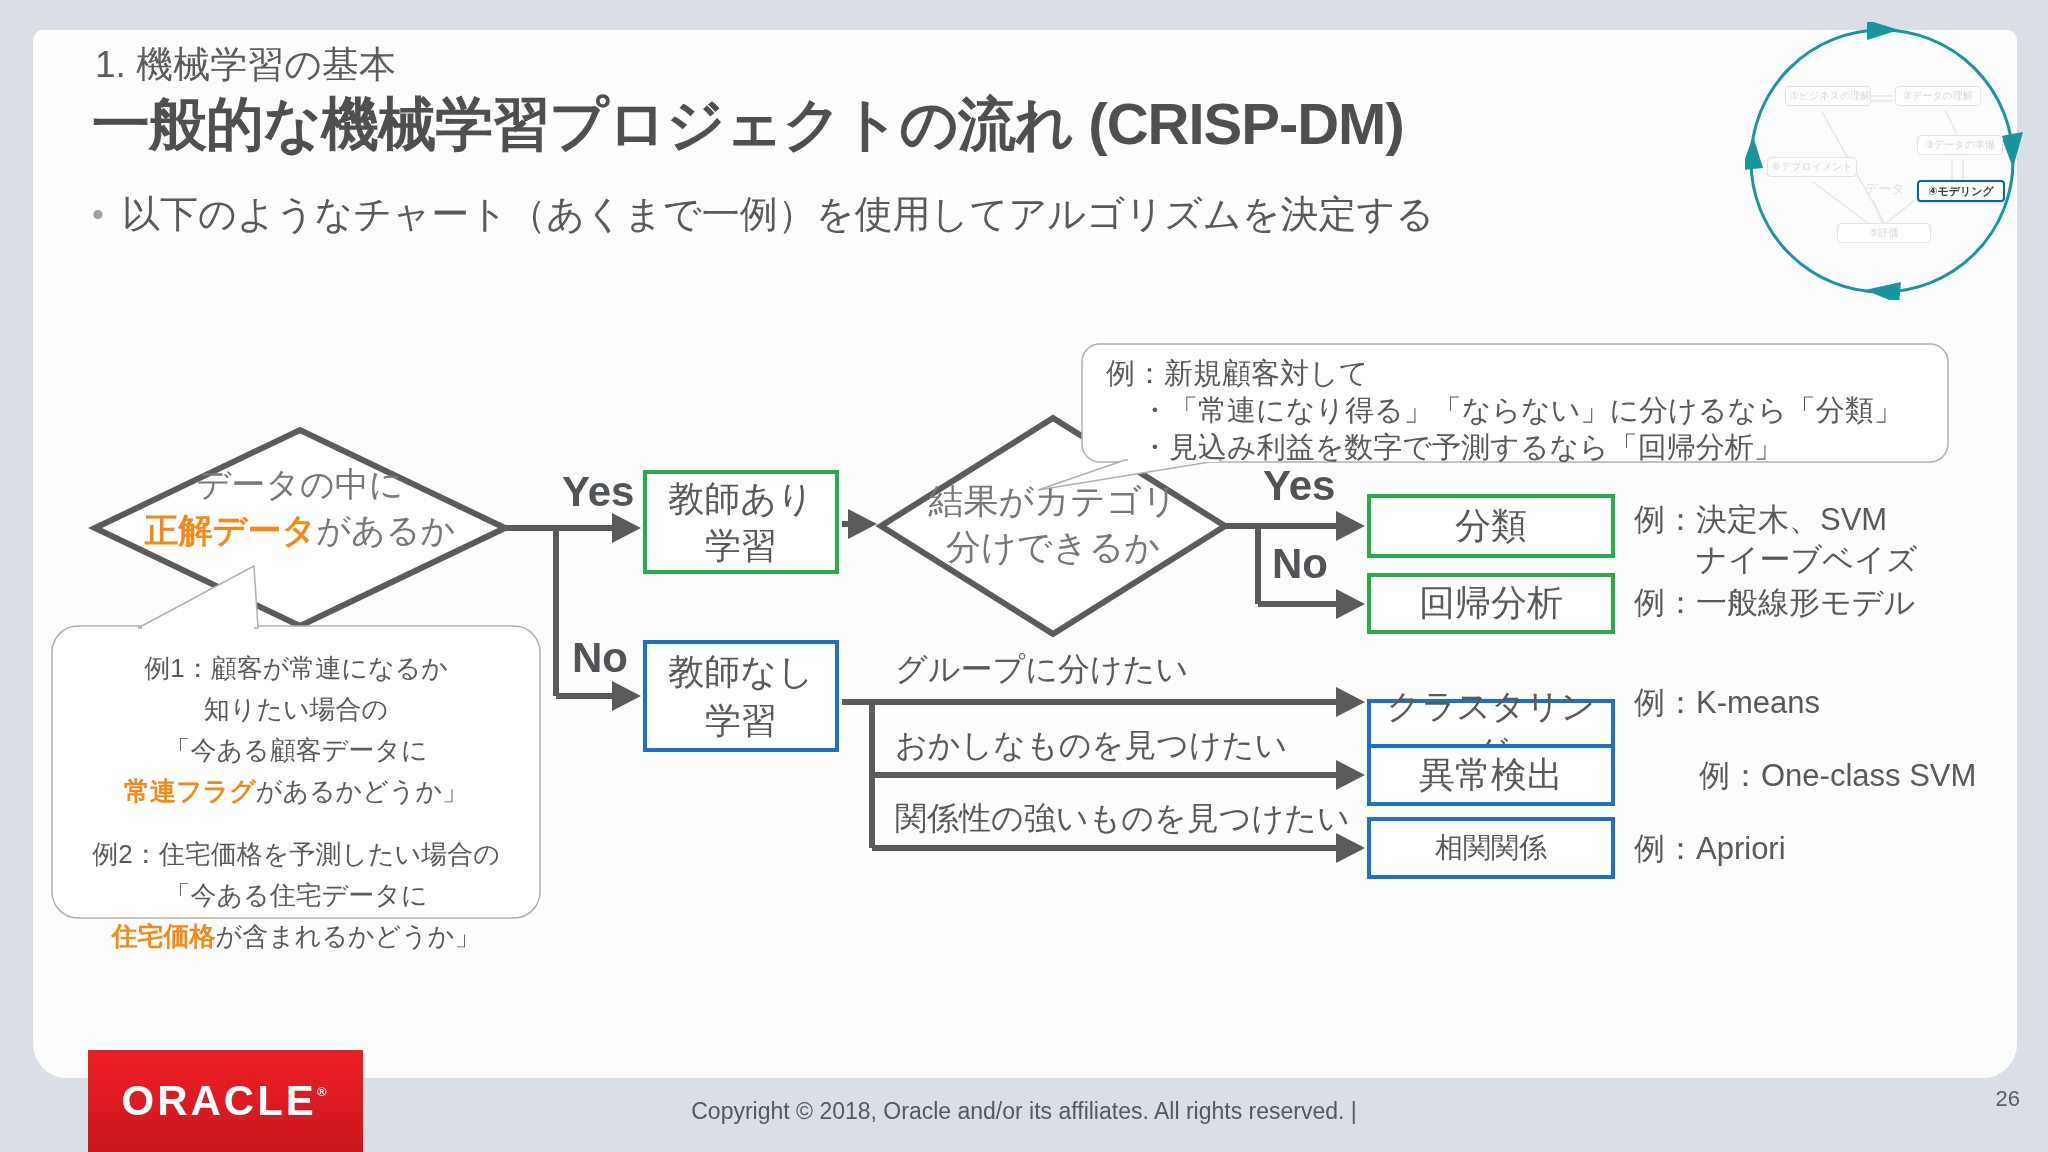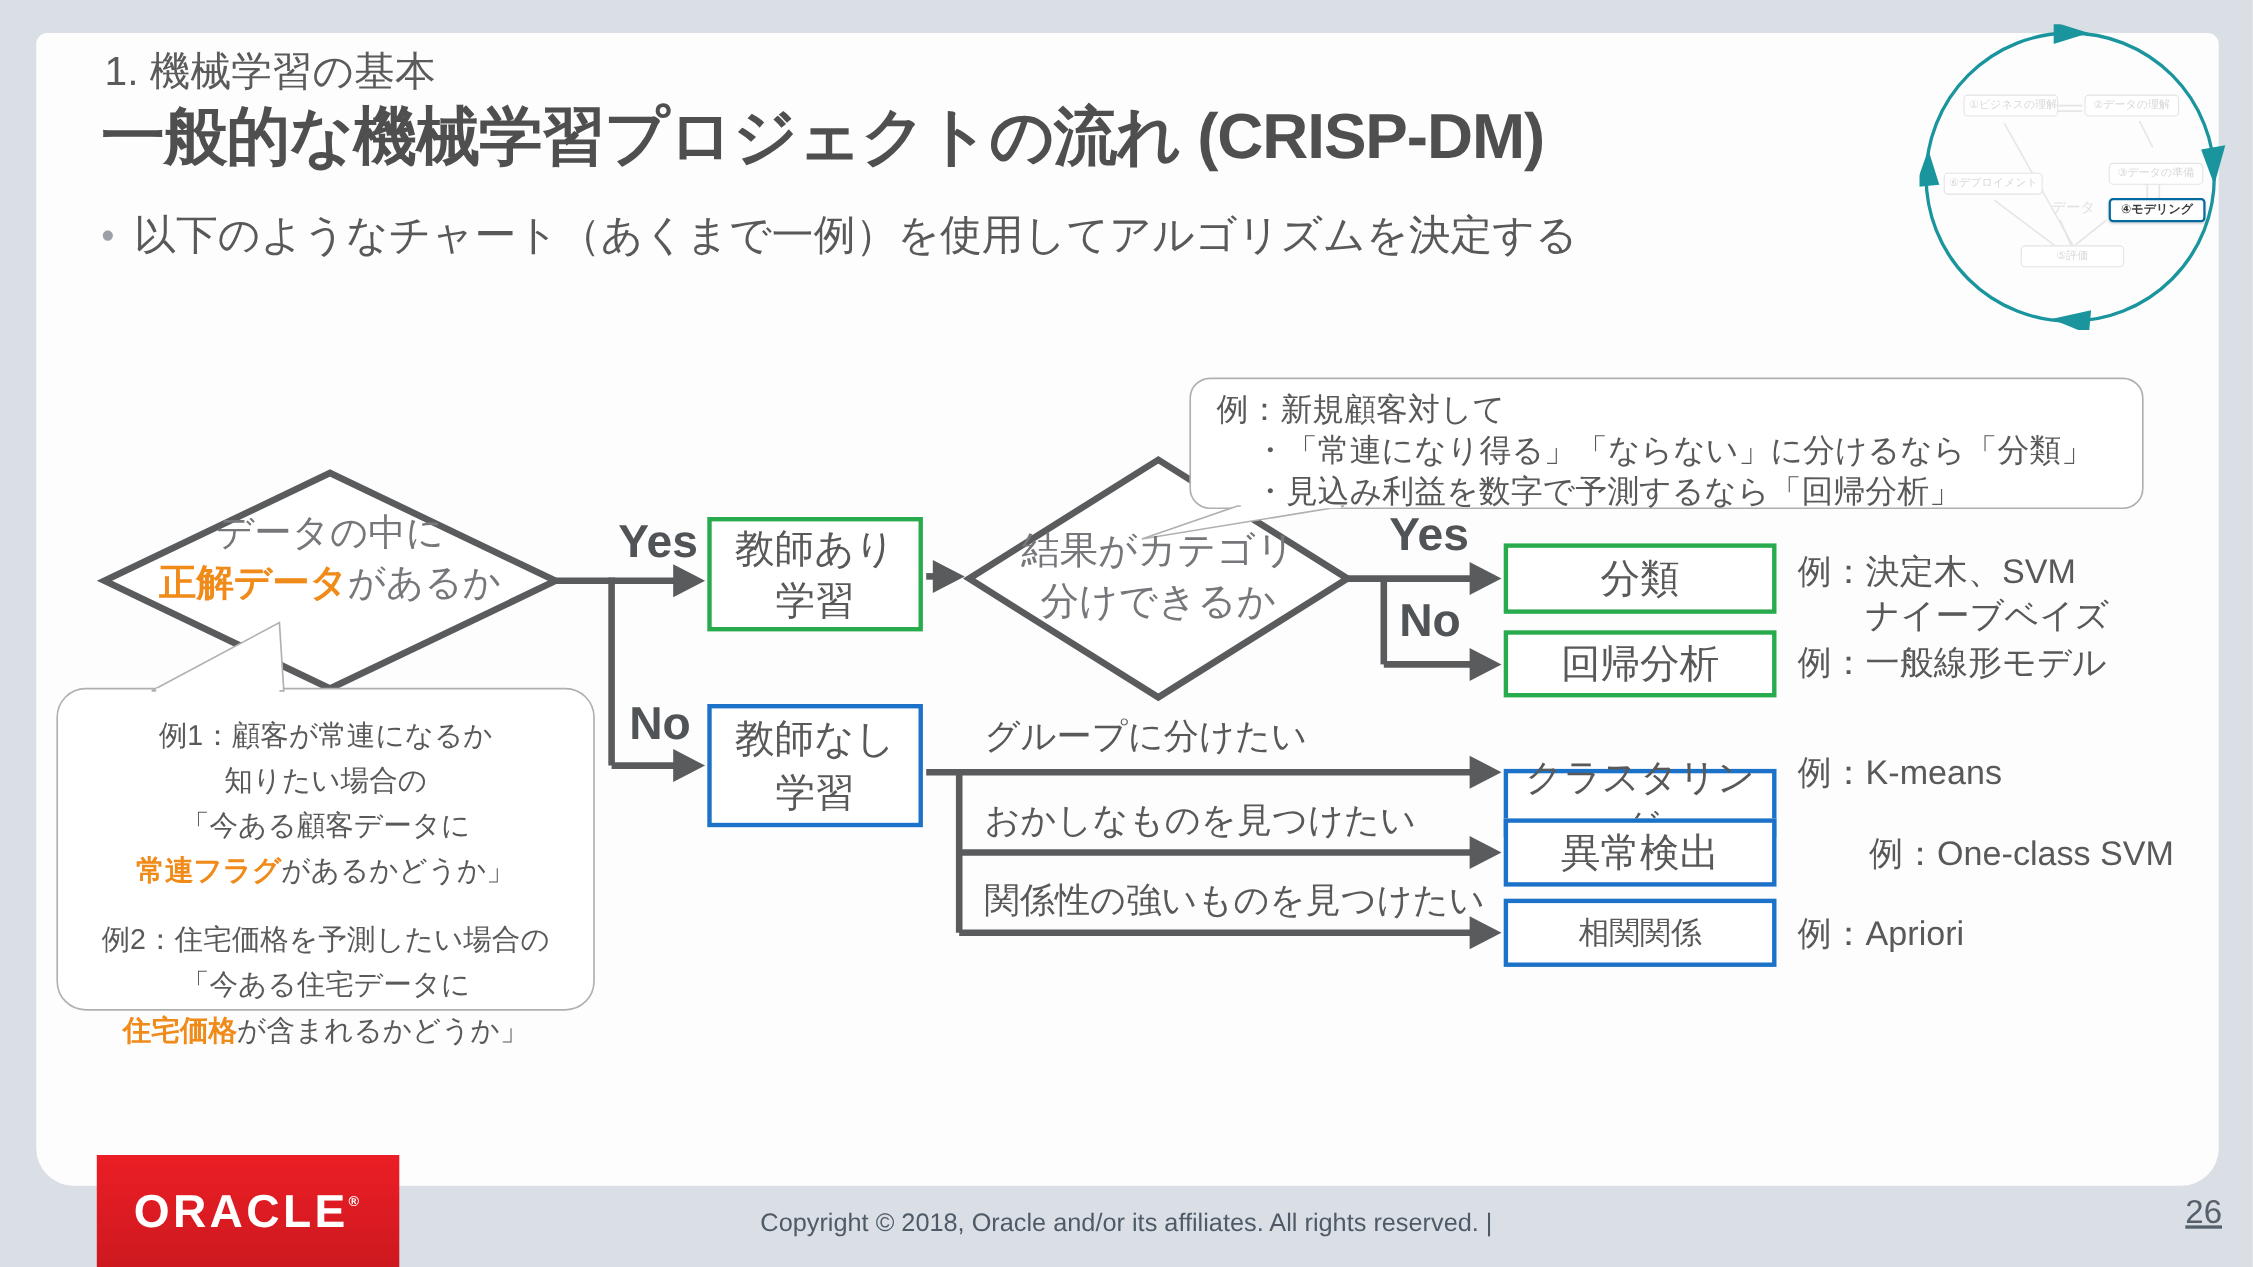--- a/index.html
+++ b/index.html
@@ -30,21 +30,21 @@
   
   .mini{left:1745px;top:22px;width:280px;height:278px;}
   .mini .step{position:absolute;background:#ffffff;border:1px solid #e4e4e4;border-radius:4px;color:#d7d7d7;font-size:10px;line-height:12px;padding:3px 4px;white-space:nowrap;text-align:center;}
   .mini .active{border:2px solid #0369a1;color:#3c3c3c;font-weight:bold;font-size:11px;box-shadow:0 1px 2px rgba(0,0,0,.15);}
   .mini .faint-center{position:absolute;color:#e0e0e0;font-size:13px;}
   
   .logo{left:88px;top:1050px;width:275px;height:102px;background:linear-gradient(#ec1e25,#cd181f);display:flex;align-items:center;justify-content:center;}
   .logo-text{color:#ffffff;font-size:42px;font-weight:bold;letter-spacing:3px;}
   .logo-r{font-size:13px;vertical-align:top;line-height:30px;}
   .copyright{left:0;top:1098px;width:2048px;text-align:center;font-size:23px;color:#4e5a66;}
-  .pagenum{left:1950px;top:1086px;width:70px;text-align:right;font-size:30px;color:#55606b;text-decoration:underline;}
+  .pagenum{left:1950px;top:1086px;width:70px;text-align:right;font-size:22px;color:#55606b;}
 </style>
 </head>
 <body>
 
 <div class="stage">
   <div class="slide"></div>
 
   <div class="abs kicker">1. 機械学習の基本</div>
   <div class="abs title">一般的な機械学習プロジェクトの流れ (CRISP-DM)</div>
   <div class="abs bullet-row">
@@ -169,21 +169,21 @@
         <line x1="207" y1="137" x2="207" y2="158"></line>
         <line x1="218" y1="137" x2="218" y2="158"></line>
         <line x1="140" y1="202" x2="77" y2="90"></line>
         <line x1="140" y1="202" x2="170" y2="178"></line>
         <line x1="138" y1="202" x2="128" y2="178"></line>
         <line x1="132" y1="208" x2="68" y2="160"></line>
       </g>
     </svg>
     <div class="step" style="left:40px;top:64px;width:76px;">①ビジネスの理解</div>
     <div class="step" style="left:150px;top:64px;width:76px;">②データの理解</div>
-    <div class="step" style="left:172px;top:126px;width:76px;">③データの準備</div>
+    <div class="step" style="left:172px;top:113px;width:76px;">③データの準備</div>
     <div class="step active" style="left:172px;top:158px;width:76px;">④モデリング</div>
     <div class="step" style="left:22px;top:135px;width:80px;">⑥デプロイメント</div>
     <div class="step" style="left:92px;top:201px;width:84px;">⑤評価</div>
     <div class="faint-center" style="left:120px;top:158px;">データ</div>
   </div>
 
   <div class="abs logo">
     <span class="logo-text"><span>ORACLE</span><span class="logo-r">®</span></span>
   </div>
   <div class="abs copyright">Copyright © 2018, Oracle and/or its affiliates. All rights reserved.   |</div>

